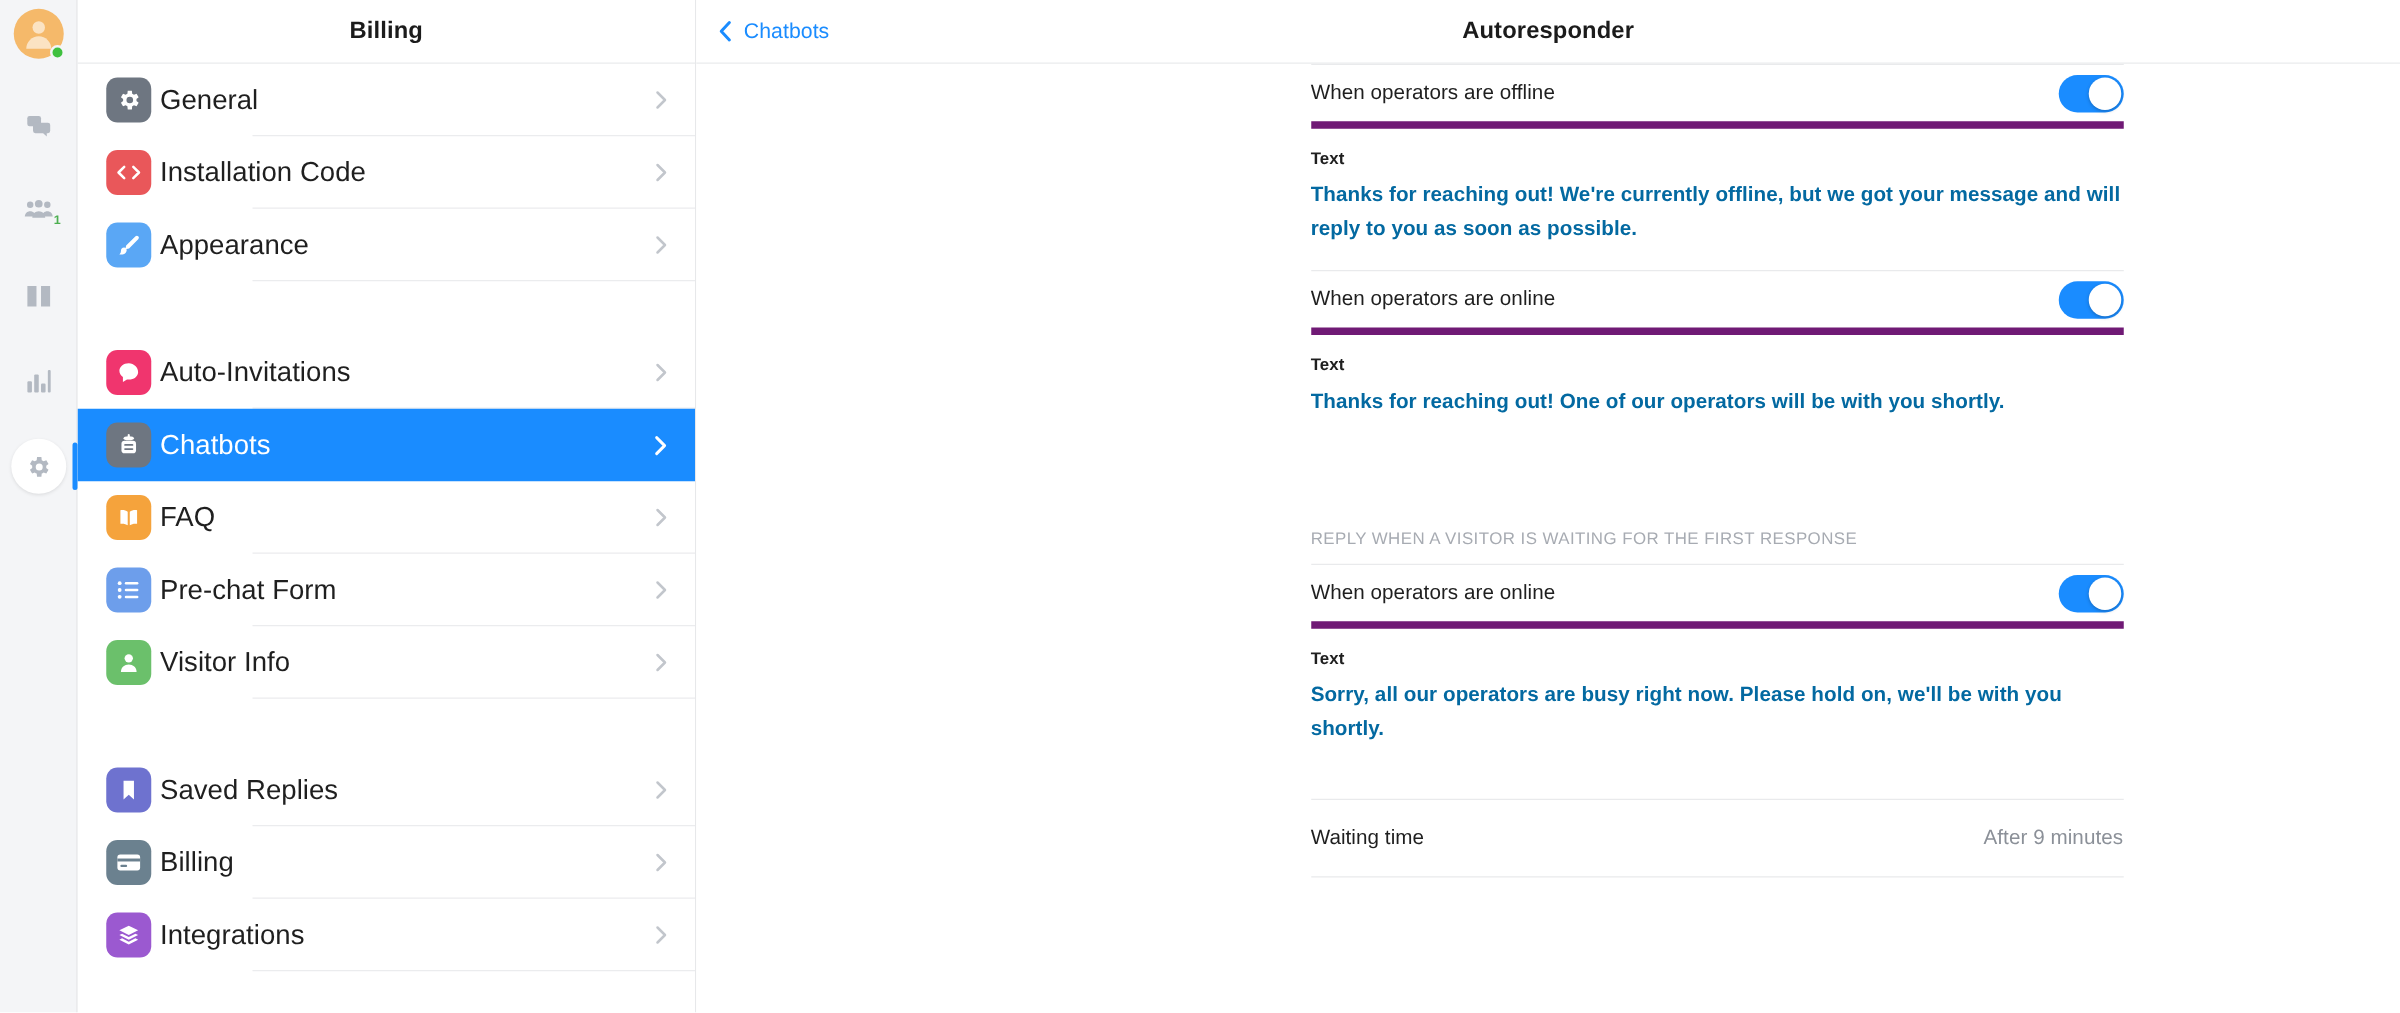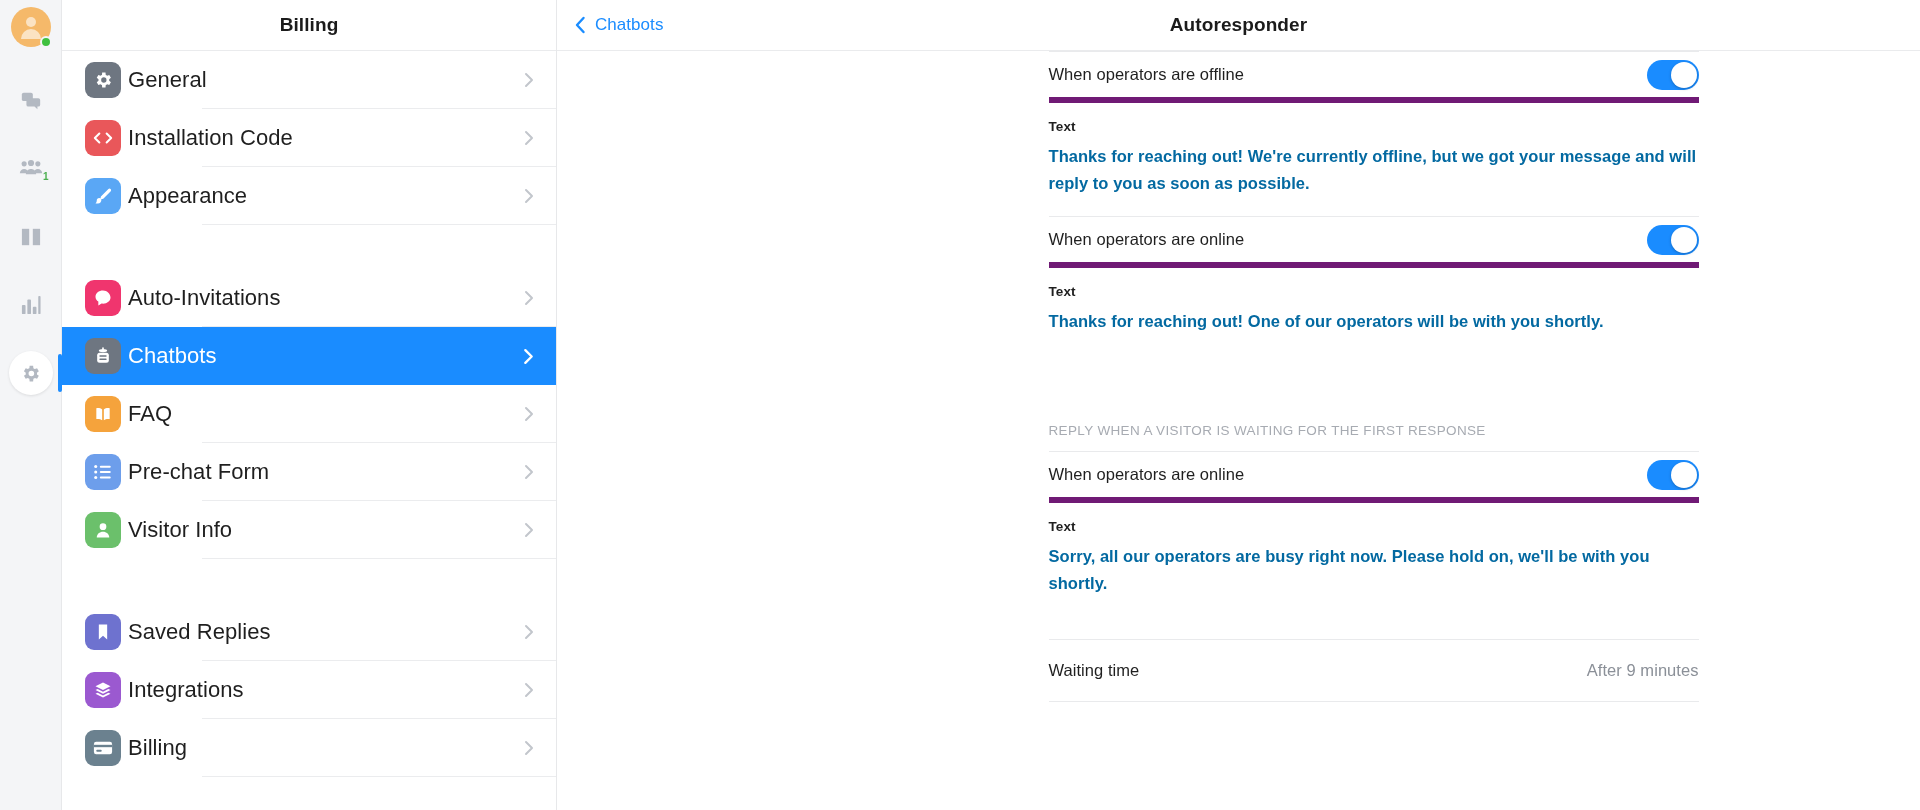--- a/index.html
+++ b/index.html
@@ -388,53 +388,53 @@
         <span class="lbl">Saved Replies</span>
         <span class="chev">
           <svg width="10" height="16" viewBox="0 0 10 16" fill="none" stroke="currentColor" stroke-width="2" stroke-linecap="round" stroke-linejoin="round">
               <path d="M2 2l6 6-6 6"></path>
             </svg>
         </span>
         <span class="divider"></span>
       </div>
 
       <div class="srow">
-        <span class="ico" style="background:#9b59d0">
-          <svg width="20" height="20" viewBox="0 0 24 24" fill="currentColor">
-            <path d="M12 3l9 4.5-9 4.5-9-4.5z"></path>
-            <path d="M3 12l9 4.5 9-4.5-2.6-1.3L12 14l-6.4-3.3z"></path>
-            <path d="M3 16.5L12 21l9-4.5-2.6-1.3L12 18.5l-6.4-3.3z"></path>
-          </svg>
-        </span>
-        <span class="lbl">Integrations</span>
-        <span class="chev">
-          <svg width="10" height="16" viewBox="0 0 10 16" fill="none" stroke="currentColor" stroke-width="2" stroke-linecap="round" stroke-linejoin="round">
-              <path d="M2 2l6 6-6 6"></path>
-            </svg>
-        </span>
-        <span class="divider"></span>
-      </div>
-
-      <div class="srow">
         <span class="ico" style="background:#6b818f">
           <svg width="20" height="16" viewBox="0 0 22 16" fill="currentColor">
             <rect x="1" y="1" width="20" height="14" rx="2.5"></rect>
             <rect x="1" y="4.5" width="20" height="2.6" fill="#6b818f"></rect>
             <rect x="3.6" y="10" width="6" height="2" rx="1" fill="#6b818f"></rect>
           </svg>
         </span>
         <span class="lbl">Billing</span>
         <span class="chev">
           <svg width="10" height="16" viewBox="0 0 10 16" fill="none" stroke="currentColor" stroke-width="2" stroke-linecap="round" stroke-linejoin="round">
               <path d="M2 2l6 6-6 6"></path>
             </svg>
         </span>
         <span class="divider"></span>
       </div>
 
+      <div class="srow">
+        <span class="ico" style="background:#9b59d0">
+          <svg width="20" height="20" viewBox="0 0 24 24" fill="currentColor">
+            <path d="M12 3l9 4.5-9 4.5-9-4.5z"></path>
+            <path d="M3 12l9 4.5 9-4.5-2.6-1.3L12 14l-6.4-3.3z"></path>
+            <path d="M3 16.5L12 21l9-4.5-2.6-1.3L12 18.5l-6.4-3.3z"></path>
+          </svg>
+        </span>
+        <span class="lbl">Integrations</span>
+        <span class="chev">
+          <svg width="10" height="16" viewBox="0 0 10 16" fill="none" stroke="currentColor" stroke-width="2" stroke-linecap="round" stroke-linejoin="round">
+              <path d="M2 2l6 6-6 6"></path>
+            </svg>
+        </span>
+        <span class="divider"></span>
+      </div>
+
     </div>
   </div>
 
   <div class="main">
 
     <div class="main-header">
       <div class="back-link">
         <span class="bchev">
           <svg width="11" height="18" viewBox="0 0 11 18" fill="none" stroke="currentColor" stroke-width="2.4" stroke-linecap="round" stroke-linejoin="round">
               <path d="M8.5 2L2 9l6.5 7"></path>

